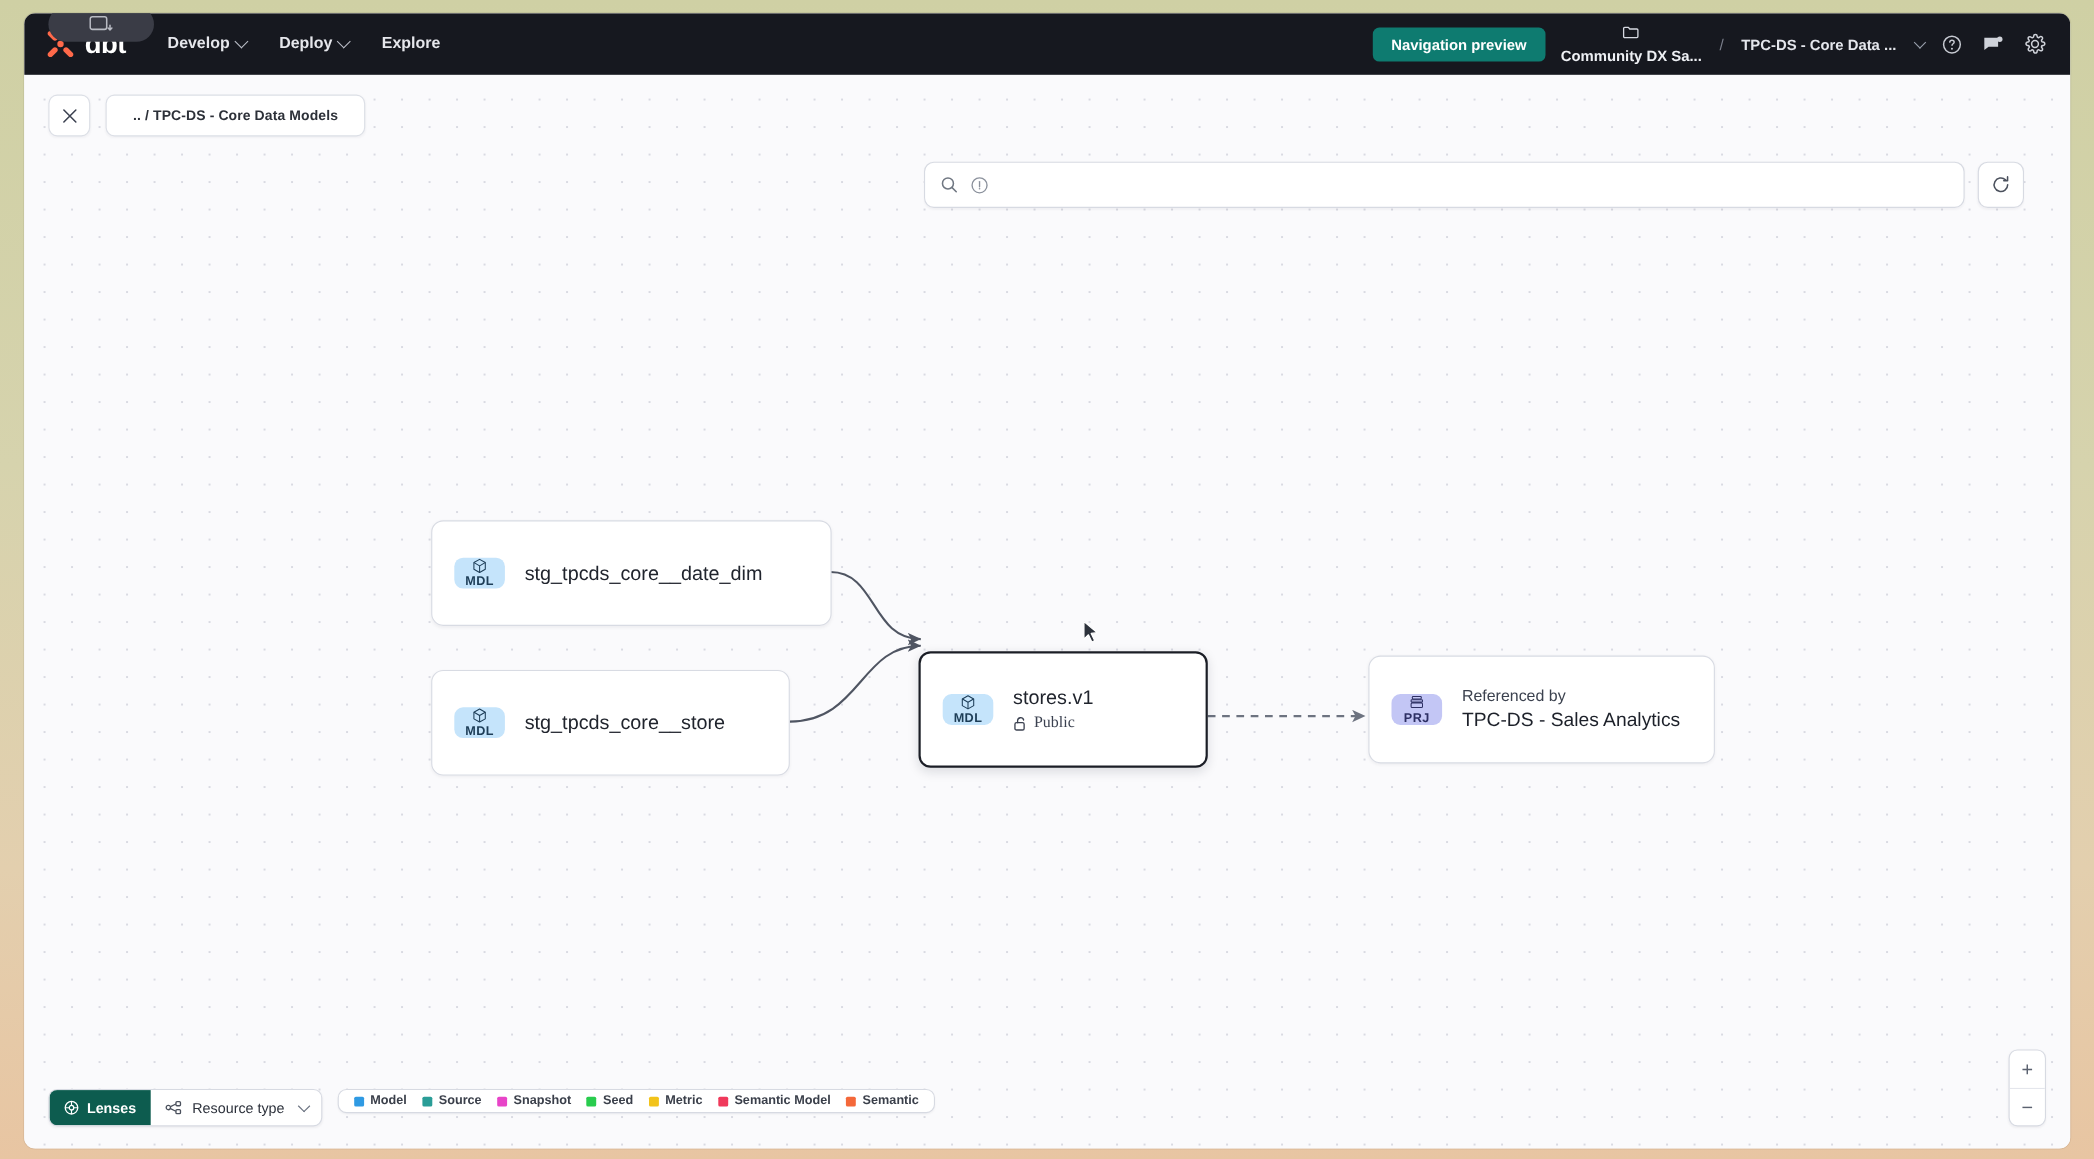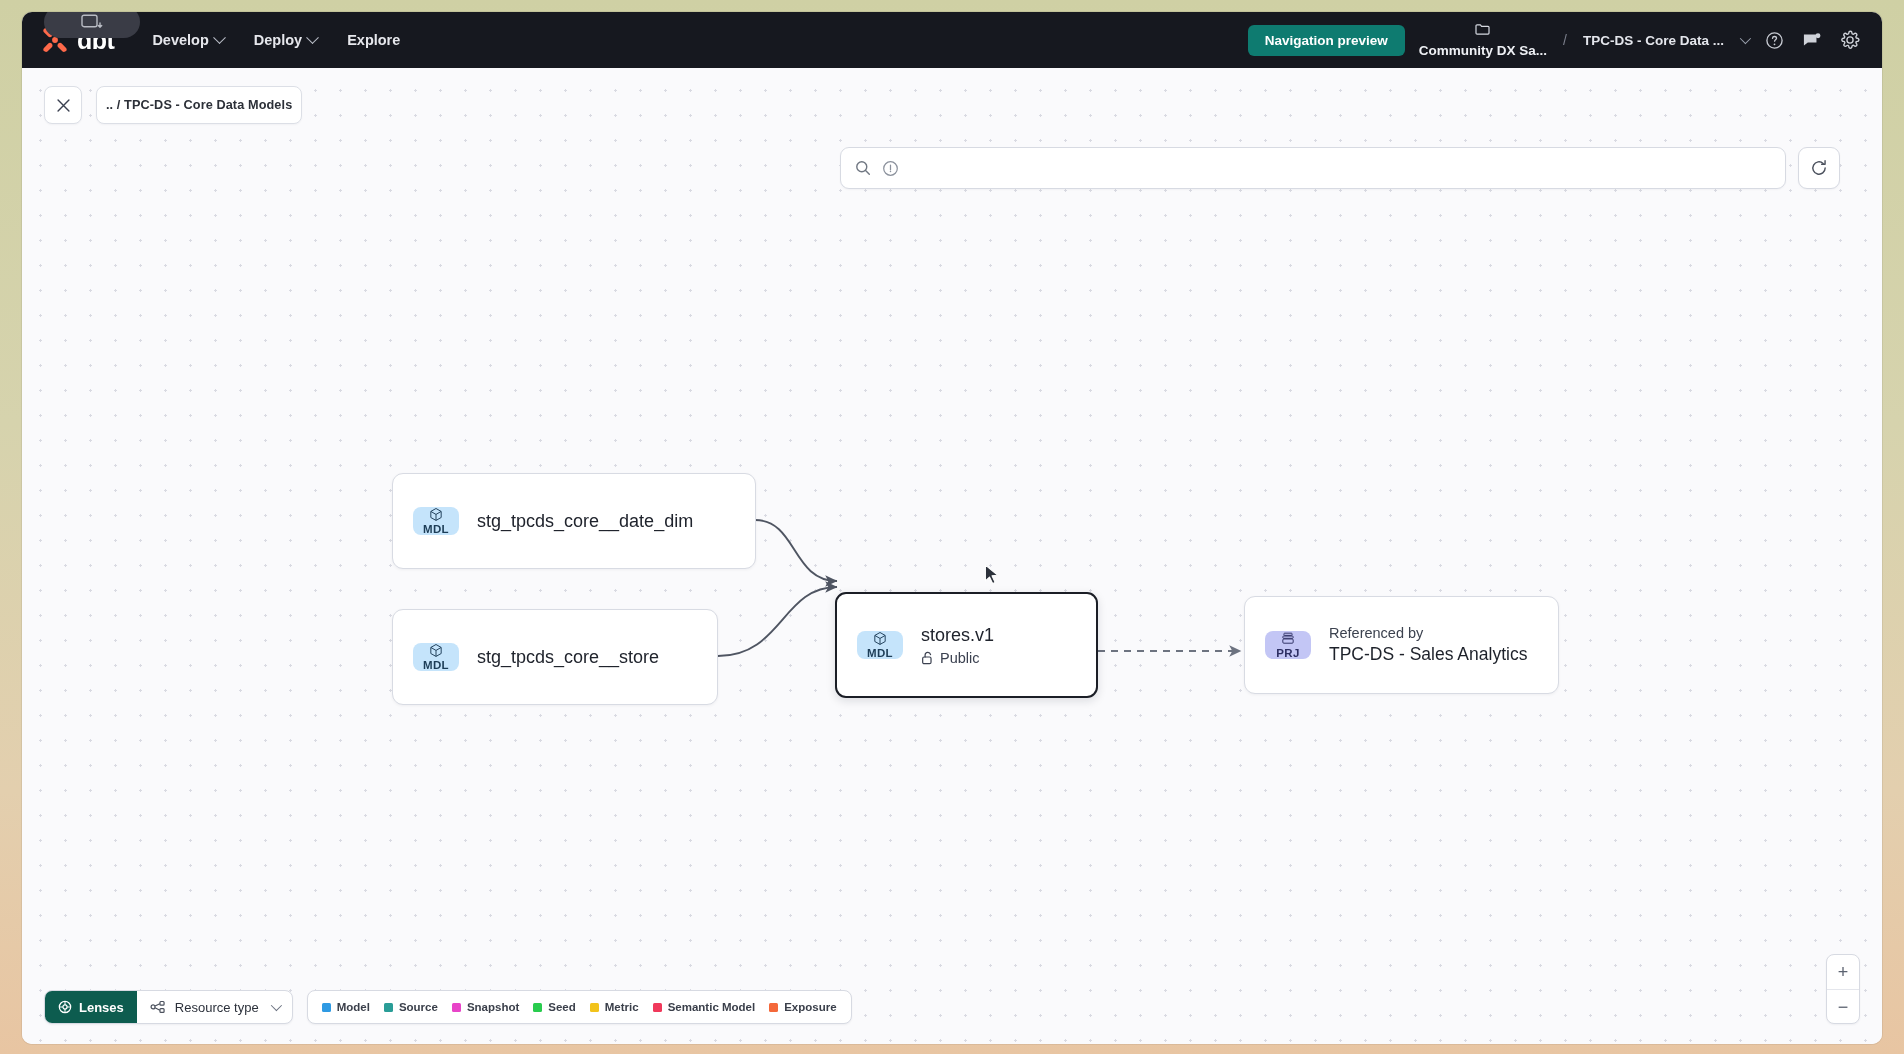--- a/index.html
+++ b/index.html
@@ -135,21 +135,21 @@
     box-shadow: 0 1px 2px rgba(16,24,40,.04);
   }
 
   .path-chip {
     margin-left: 14px;
     height: 38px;
     background: #ffffff;
     border: 1px solid #dcdfe6;
     border-radius: 8px;
     display: flex; align-items: center;
-    padding: 0 9px;
+    padding: 0 24px;
     font-size: 12.7px;
     font-weight: 700;
     color: #2c3038;
     letter-spacing: .1px;
     cursor: pointer;
     box-shadow: 0 1px 2px rgba(16,24,40,.04);
     white-space: nowrap;
   }
 
   .searchwrap {
@@ -227,21 +227,21 @@
   .badge-label { font-size: 11.5px; font-weight: 700; letter-spacing: .4px; }
 
   .node-title {
     font-size: 18px;
     font-weight: 500;
     color: #20242d;
     white-space: nowrap;
   }
   .node-sub {
     display: flex; align-items: center; gap: 6px;
-    font-size: 14.5px; color: #3b4150; margin-top: 4px;
+    font-size: 14.5px; color: #3b4150; margin-top: 4px; font-family: Liberation Serif, serif;
   }
   .node-kicker { font-size: 14.5px; color: #3c424f; }
   .node-strong { font-size: 17.5px; font-weight: 500; color: #1d212a; white-space: nowrap; margin-top: 3px; }
 
   
   #cursor { position: absolute; z-index: 30; pointer-events: none; }
 
   
   #bottombar {
     position: absolute;
@@ -278,21 +278,21 @@
   }
   .restype-chev { width: 8px; height: 8px; border-right: 1.6px solid #6b7280; border-bottom: 1.6px solid #6b7280;
                   transform: rotate(45deg) translateY(-2px); margin-left: 3px; }
 
   .legend {
     display: flex; align-items: center;
     gap: 14px;
     background: #ffffff;
     border: 1px solid #d7dae2;
     border-radius: 8px;
-    height: 34px;
+    height: 22px;
     padding: 0 14px;
     box-shadow: 0 1px 2px rgba(16,24,40,.05);
   }
   .legend-item { display: flex; align-items: center; gap: 6px; font-size: 11.5px; font-weight: 600; color: #3a3f4a; white-space: nowrap; }
   .swatch { width: 9px; height: 9px; border-radius: 1.5px; flex: none; }
 
   
   #zoomctl {
     position: absolute;
     right: 22px;
@@ -550,21 +550,21 @@
           <div class="legend-item">
             <span class="swatch" style="background:#f2c31b"></span>
             <span>Metric</span>
           </div>
           <div class="legend-item">
             <span class="swatch" style="background:#f0395b"></span>
             <span>Semantic Model</span>
           </div>
           <div class="legend-item">
             <span class="swatch" style="background:#f4683a"></span>
-            <span>Exposure</span>
+            <span>Semantic</span>
           </div>
         </div>
       </div>
 
       <div id="zoomctl">
         <div class="zoom-btn">+</div>
         <div class="zoom-btn">−</div>
       </div>
 
     </div>

